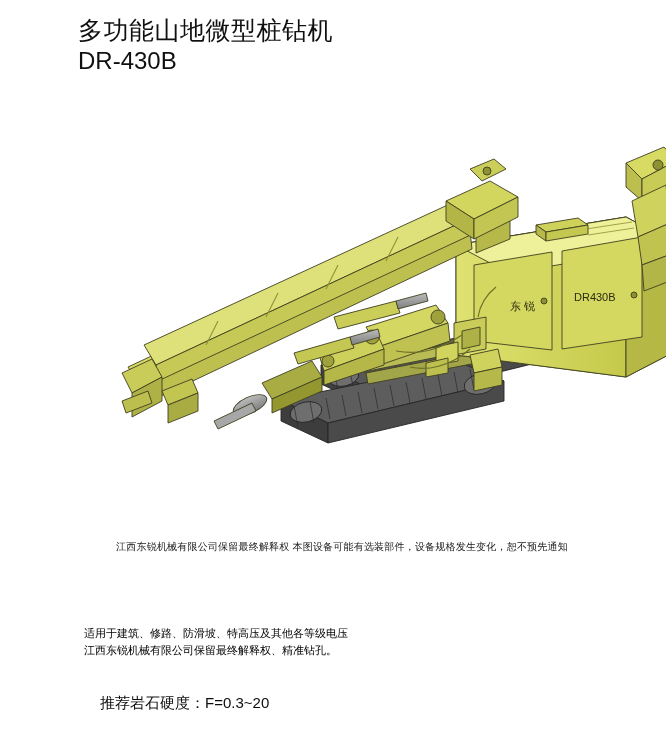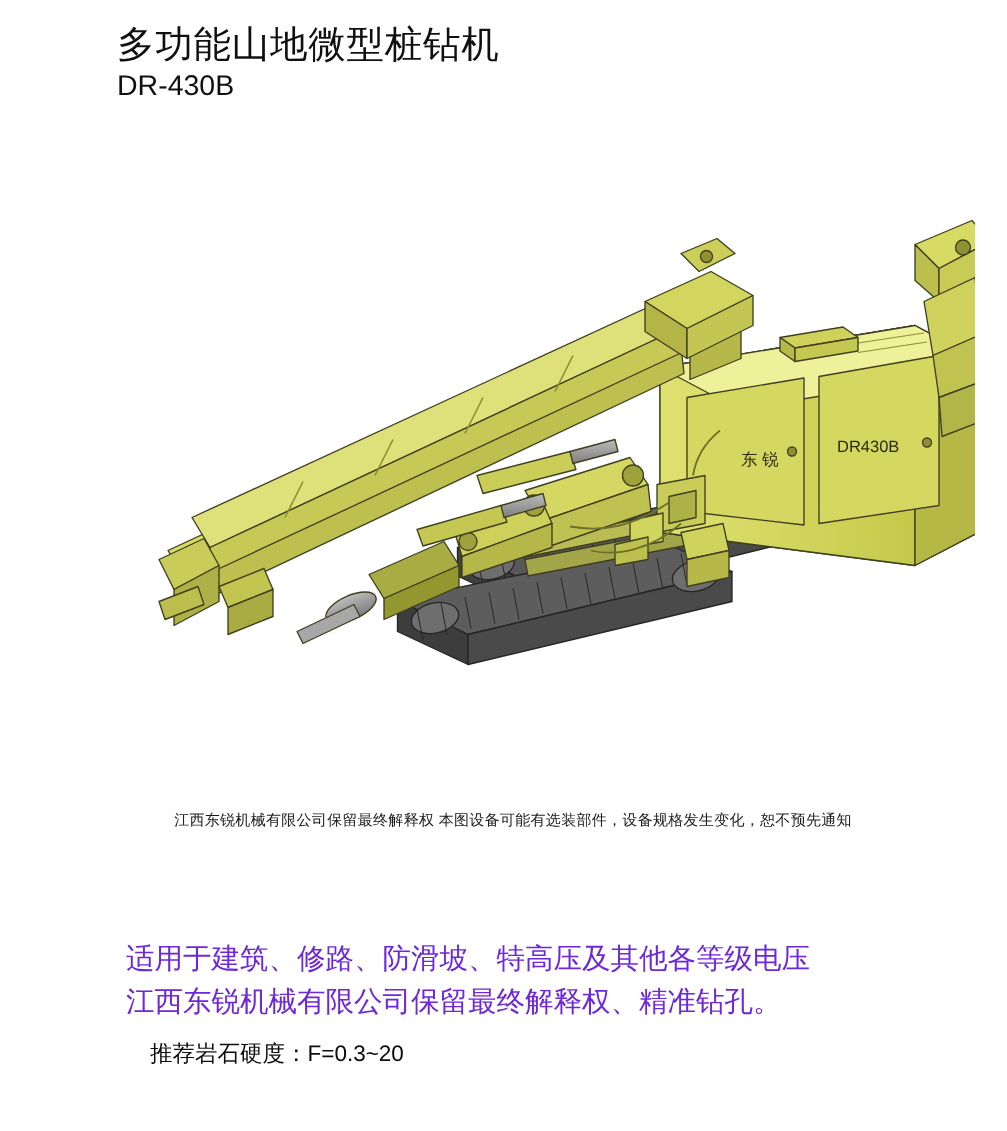--- a/index.html
+++ b/index.html
@@ -28,27 +28,27 @@
     line-height: 1.28;
   }
   .title-line {
     font-size: 25px;
     font-weight: 400;
     color: #101010;
     letter-spacing: 0.5px;
     white-space: nowrap;
   }
   .title-line.model {
-    font-size: 19px;
+    font-size: 24px;
     letter-spacing: 0px;
   }
 
   .figure-area {
     position: absolute;
-    left: 50px;
+    left: 66px;
     top: 105px;
     width: 600px;
     height: 410px;
   }
   .figure-area svg {
     display: block;
   }
 
   .disclaimer {
     position: absolute;
@@ -60,23 +60,23 @@
     letter-spacing: 0.2px;
     white-space: nowrap;
     text-align: center;
   }
 
   .body-text {
     position: absolute;
     left: 84px;
     top: 625px;
     width: 520px;
-    font-size: 19px;
+    font-size: 11px;
     line-height: 1.55;
-    color: #6d28d9;
+    color: #000000;
   }
   .body-text .para-line {
     white-space: nowrap;
   }
   .specs {
     position: absolute;
     left: 84px;
     top: 691px;
     width: 520px;
     font-size: 15px;

